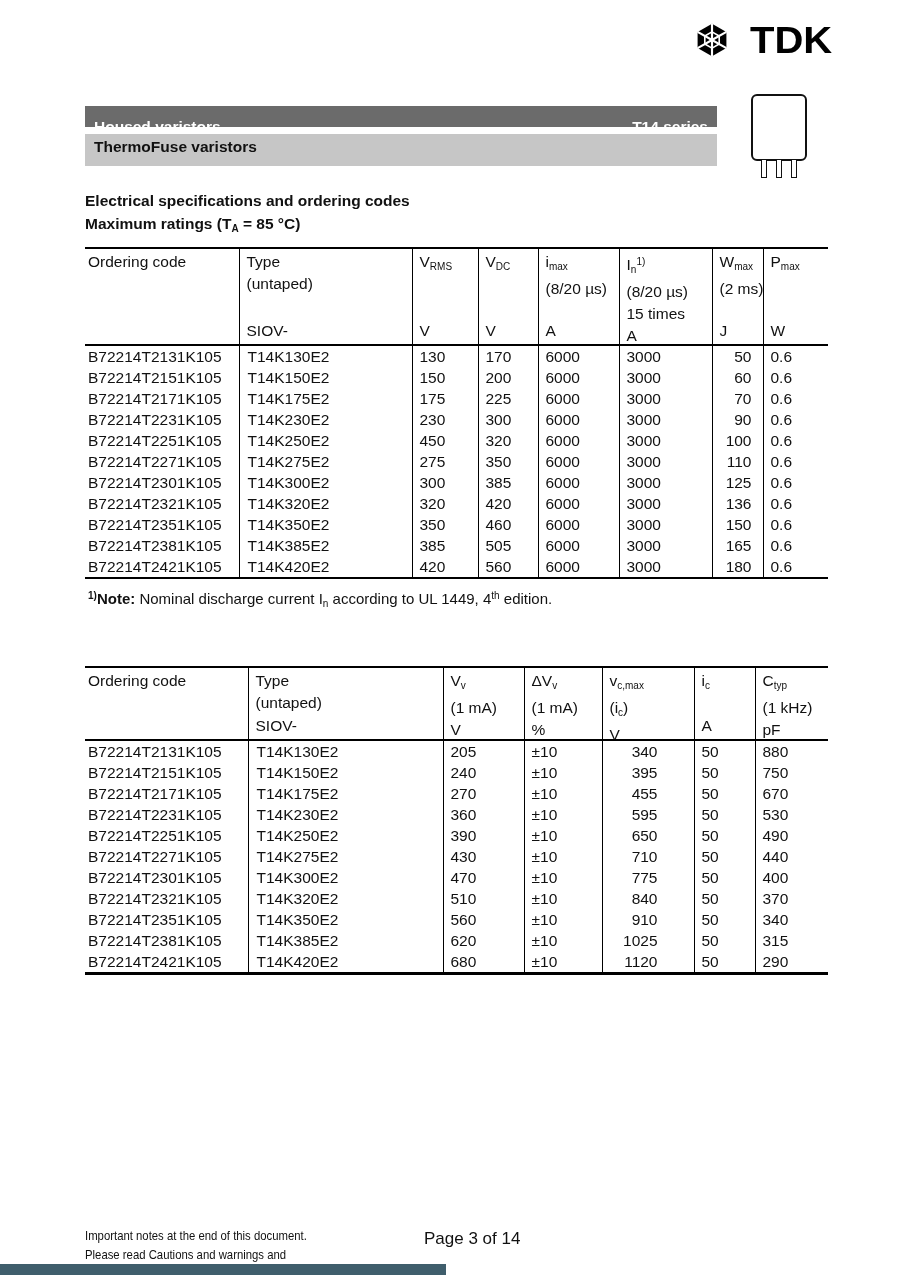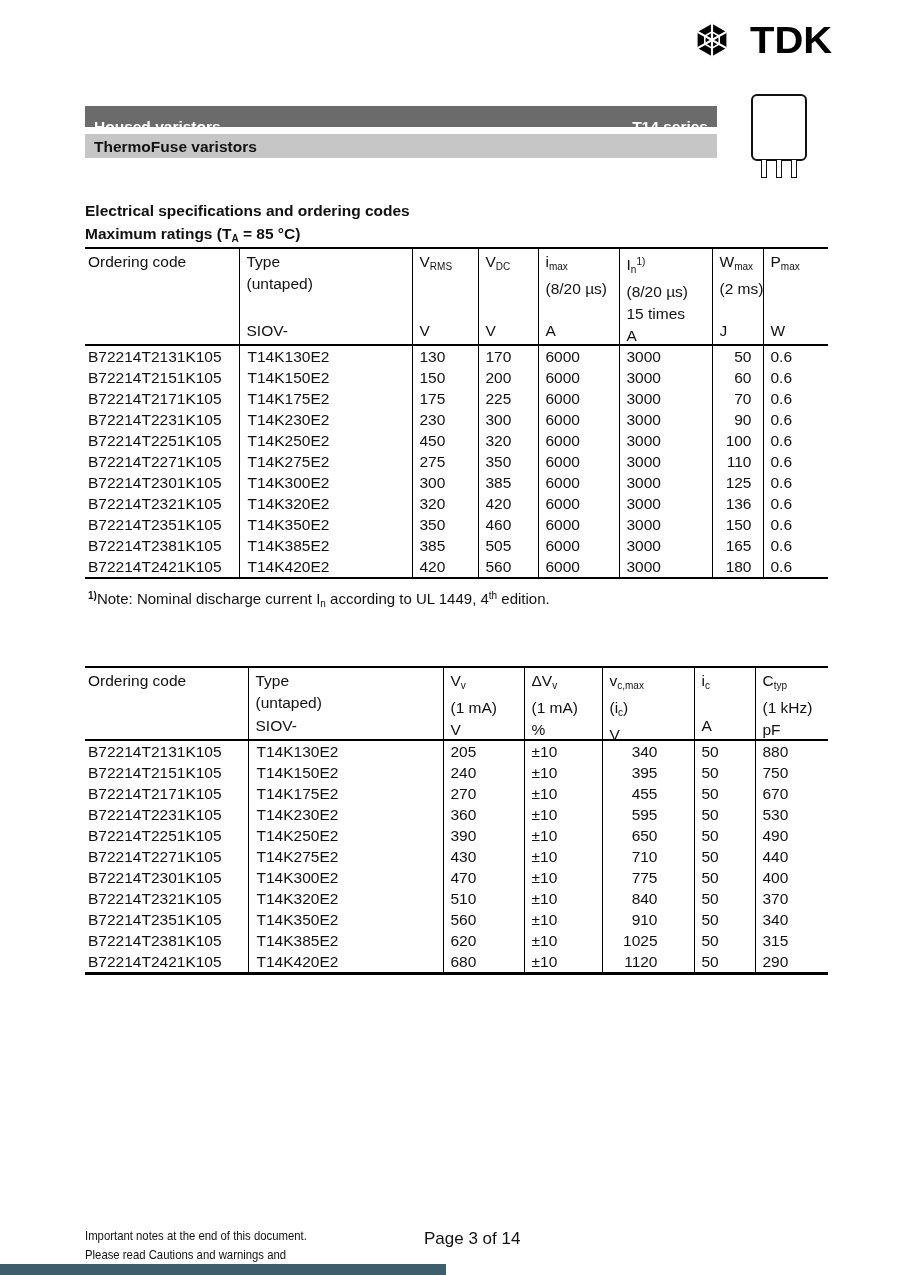--- a/index.html
+++ b/index.html
@@ -20,26 +20,26 @@
   .pkg .body { position:absolute; left:0; top:0; width:56px; height:67px;
                border:2px solid #111; border-radius:6px; background:#fff; }
   .pkg .pin { position:absolute; top:66px; width:6px; height:18px; border:1.5px solid #111;
               border-top:none; background:#fff; }
   .pkg .pin.p1 { left:10px; } .pkg .pin.p2 { left:25px; } .pkg .pin.p3 { left:40px; }
 
   
   .bar1 { position:absolute; left:85px; top:106px; width:632px; height:21px; background:#6b6b6b;
           color:#fff; font-weight:bold; font-size:15.5px; line-height:25px;
           display:flex; justify-content:space-between; padding:8px 9px; }
-  .bar2 { position:absolute; left:85px; top:134px; width:632px; height:24px; background:#c6c6c6;
+  .bar2 { position:absolute; left:85px; top:134px; width:632px; height:32px; background:#c6c6c6;
           color:#111; font-weight:bold; font-size:15.5px; line-height:26px; padding:0 9px; }
 
   
   .sec { position:absolute; left:85px; font-weight:bold; font-size:15.5px; line-height:23px; }
-  .sec1 { top:199px; }
+  .sec1 { top:189px; }
   .sec2 { top:638px; }
   .sec sub, .subA { font-size:10px; font-weight:bold; vertical-align:-3px; }
 
   
   .twrap { position:absolute; left:85px; width:743px; }
   .t1wrap { top:247px; } .t2wrap { top:666px; }
   table { border-collapse:collapse; table-layout:fixed; width:743px; font-size:15.5px; color:#111; }
   table.t1 { border-top:2px solid #000; border-bottom:2px solid #000; }
   table.t2 { border-top:2px solid #000; border-bottom:3px solid #000; }
   th, td { border-left:1px solid #000; font-weight:normal; text-align:left;
@@ -57,21 +57,21 @@
   .t1 td:nth-child(2), .t2 td:nth-child(2) { padding-left:8px;margin-top:40px; }
   .t1 td:nth-child(3), .t1 td:nth-child(4), .t1 td:nth-child(5),
   .t1 td:nth-child(6), .t1 td:nth-child(8) { padding-left:7px; }
   .t1 td:nth-child(7) { text-align:right; padding-right:11px; }
   .t2 td:nth-child(3), .t2 td:nth-child(4), .t2 td:nth-child(6),
   .t2 td:nth-child(7) { padding-left:7px; }
   .t2 td:nth-child(5) { text-align:right; padding-right:36px; }
 
   
   .note { position:absolute; left:88px; top:590px; font-size:15px; }
-  .note b { font-weight:normal; }
+  .note b { font-weight:bold; }
   .note sup { font-size:10px; font-weight:bold; vertical-align:5px; }
 
   
   .footer-left { position:absolute; left:85px; top:1226px; font-size:13.5px; line-height:19px; }
   .cond { display:inline-block; transform:scaleX(0.84); transform-origin:0 50%; white-space:nowrap; }
   .page-num { position:absolute; left:424px; top:1229px; font-size:17px; }
   .bottom-bar { position:absolute; left:0; top:1264px; width:446px; height:11px; background:#3f5e6c; }
 </style>
 </head>
 <body>

